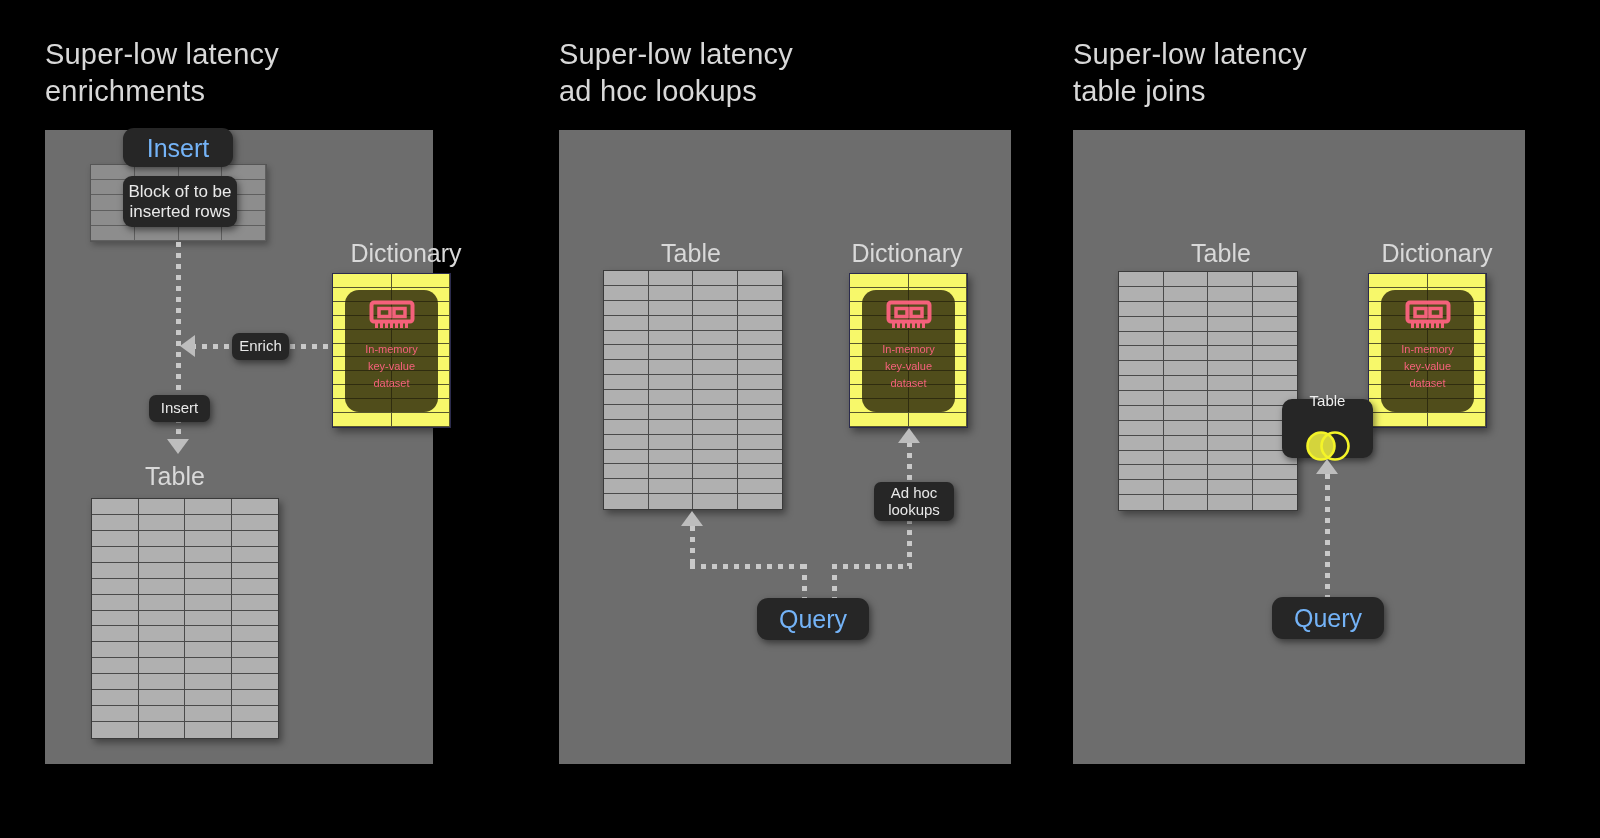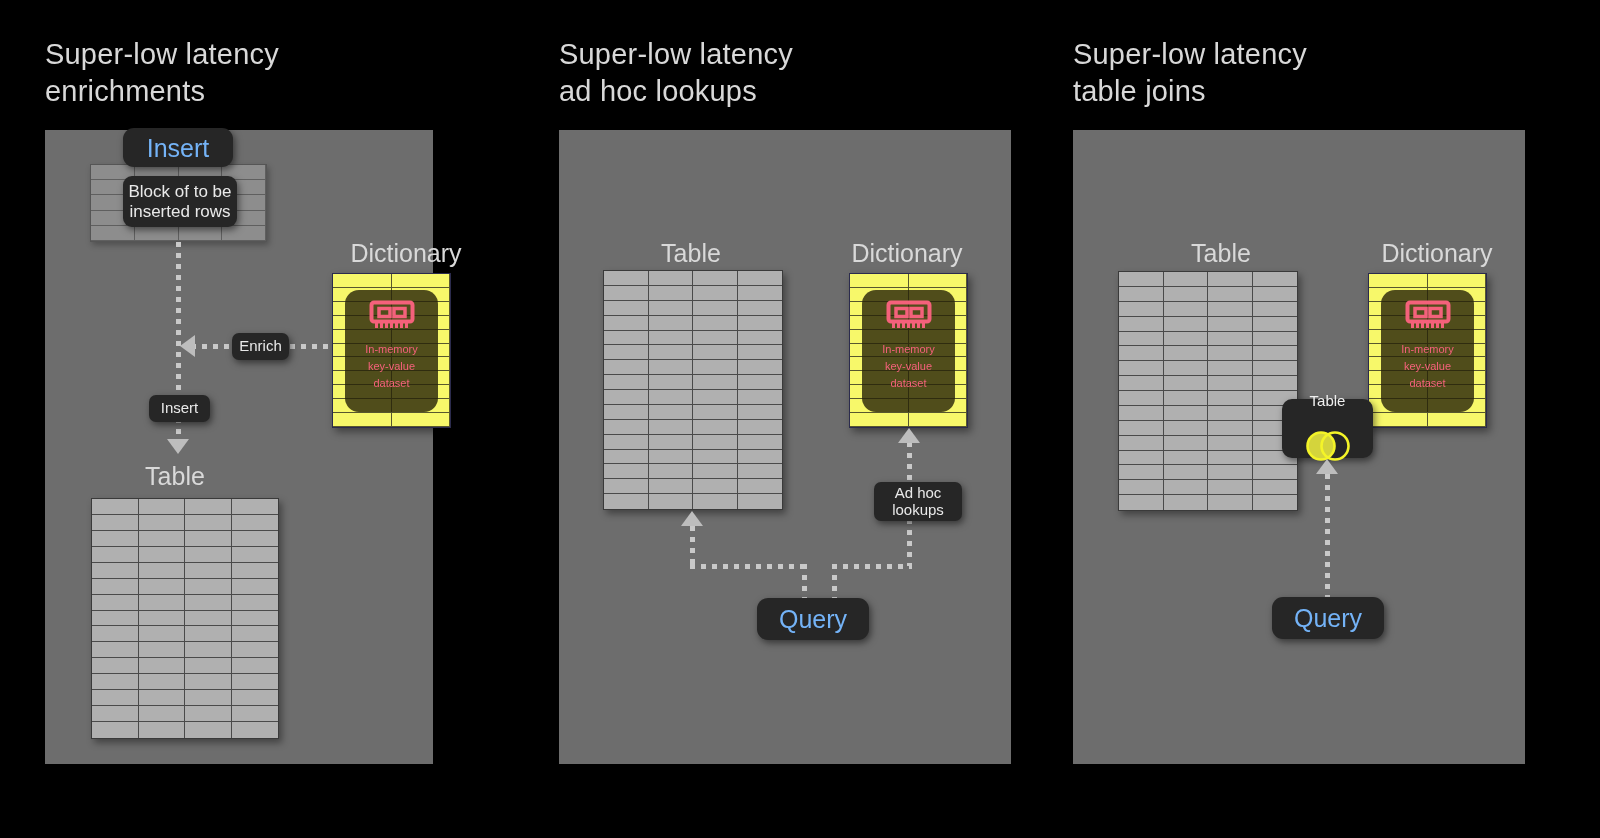--- a/index.html
+++ b/index.html
@@ -436,21 +436,21 @@
     <div class="dot-h" style="left:131px; top:434px; width:116px; height:5px;"></div>
     <div class="dot-v" style="left:131px; top:396px; width:5px; height:40px;"></div>
     <div class="arrow up" style="left:122px; top:381px;"></div>
     <div class="dot-v" style="left:243px; top:434px; width:5px; height:52px;"></div>
 
     <div class="dot-v" style="left:273px; top:434px; width:5px; height:52px;"></div>
     <div class="dot-h" style="left:273px; top:434px; width:80px; height:5px;"></div>
     <div class="dot-v" style="left:348px; top:312px; width:5px; height:124px;"></div>
     <div class="arrow up" style="left:339px; top:298px;"></div>
 
-    <div class="chip small" style="left:315px; top:352px; width:88px; height:39px;">Ad hoc
+    <div class="chip small" style="left:315px; top:352px; width:80px; height:39px;">Ad hoc
 lookups</div>
 
     <div class="chip big blue" style="left:198px; top:468px; width:112px; height:42px;">Query</div>
   </div>
 
   <div class="panel-title" style="left:1073px; top:36px; width:452px;">Super-low latency
 table joins</div>
 
   <div class="panel" style="left:1073px; top:130px; width:452px; height:634px;">
 

